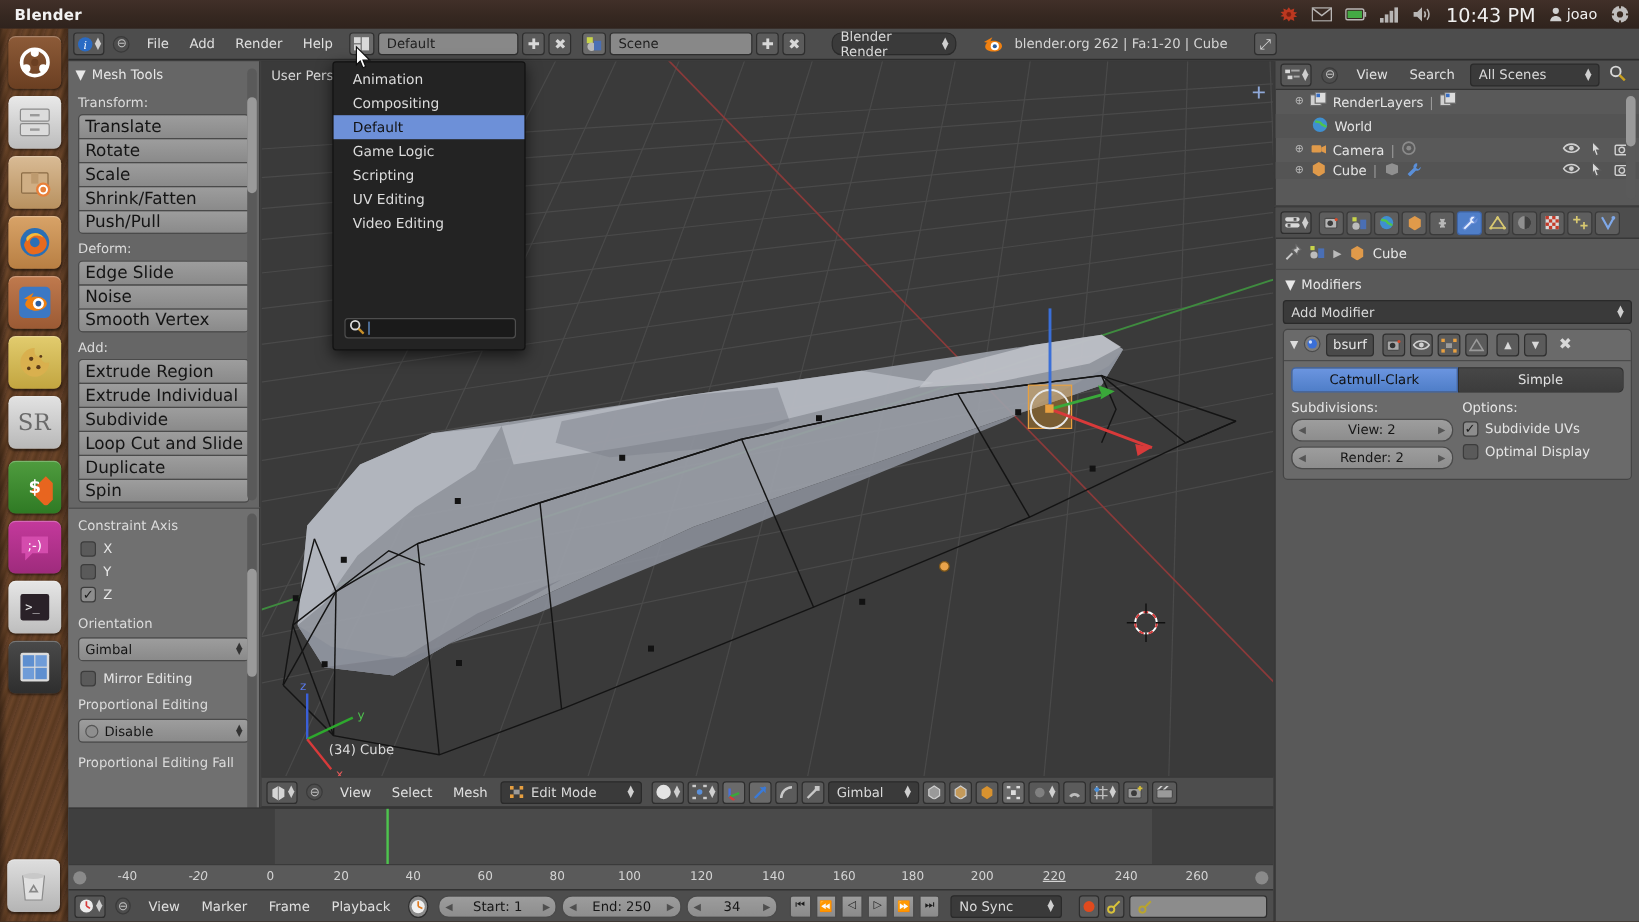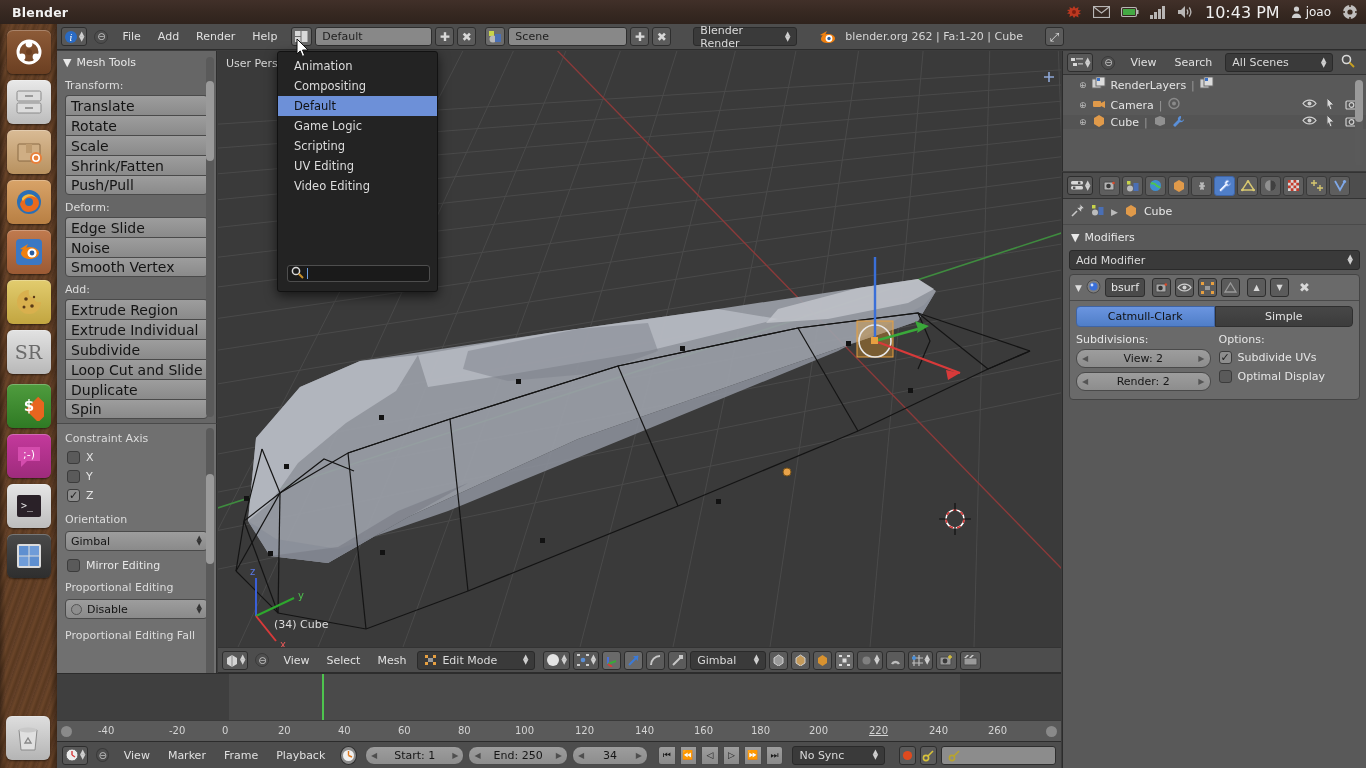--- a/index.html
+++ b/index.html
@@ -416,21 +416,21 @@
             <circle cx="5" cy="9" r="3.5" fill="#b8b8b8"></circle>
             <rect x="7" y="4" width="6" height="8" fill="#4a6fb5"></rect>
           </svg>
       </div>
       <div class="field" style="width:119px;">
         <span>Scene</span>
       </div>
       <span class="sq-btn">✚</span>
       <span class="sq-btn">✖</span>
 
-      <div class="dark-field" style="width:104px;margin-left:19px;">
+      <div class="dark-field" style="width:104px;margin-left:19px;border-radius:8px;">
         <span>Blender Render</span>
         <span class="updown">▲<br>▼</span>
       </div>
 
       <span style="margin-left:19px;display:flex;align-items:center;">
         <svg width="17" height="14" viewBox="0 0 17 14">
             <path d="M2 9c0-3 3-5 7-5s7 2 7 4.5S13 13 9 13 2 11.5 2 9z" fill="#f08010"></path>
             <circle cx="10" cy="8.5" r="3.4" fill="#fff"></circle>
             <circle cx="10" cy="8.5" r="1.7" fill="#2b5d9e"></circle>
             <path d="M1 5l7-4-2.5 5z" fill="#f08010"></path>
@@ -771,21 +771,21 @@
         </span>
       </div>
 
       <div id="timeline-strip">
         <div style="position:absolute;left:0;top:0;width:1004px;height:46px;background:#4a4a4a;"></div>
         <div style="position:absolute;left:0;top:0;width:172px;height:46px;background:#3f3f3f;"></div>
         <div style="position:absolute;left:903px;top:0;width:101px;height:46px;background:#3f3f3f;"></div>
         <div style="position:absolute;left:265px;top:0;width:2px;height:46px;background:#4ec44e;"></div>
         <div style="position:absolute;left:0;top:46px;width:1004px;height:22px;background:#5a5a5a;border-top:1px solid #3a3a3a;">
           <span class="tl-num" style="left:41px;top:4px;">-40</span>
-          <span class="tl-num" style="left:112px;top:4px;">-20</span>
+          <span class="tl-num" style="left:100px;top:4px;font-style:italic;">-20</span>
           <span class="tl-num" style="left:165px;top:4px;">0</span>
           <span class="tl-num" style="left:221px;top:4px;">20</span>
           <span class="tl-num" style="left:281px;top:4px;">40</span>
           <span class="tl-num" style="left:341px;top:4px;">60</span>
           <span class="tl-num" style="left:401px;top:4px;">80</span>
           <span class="tl-num" style="left:458px;top:4px;">100</span>
           <span class="tl-num" style="left:518px;top:4px;">120</span>
           <span class="tl-num" style="left:578px;top:4px;">140</span>
           <span class="tl-num" style="left:637px;top:4px;">160</span>
           <span class="tl-num" style="left:694px;top:4px;">180</span>
@@ -902,20 +902,29 @@
           <span style="color:#999;">|</span>
           <span>
             <svg width="14" height="13" viewBox="0 0 14 13">
                 <rect x="0" y="2" width="9" height="9" fill="#cfcfcf" stroke="#6a6a6a"></rect>
                 <rect x="4" y="0" width="9" height="9" fill="#dcdcdc" stroke="#6a6a6a"></rect>
                 <rect x="5" y="1" width="3" height="3" fill="#3a6fc4"></rect>
               </svg>
           </span>
         </div>
 
+        <div class="ol-row alt" style="padding-left:30px;">
+          <span>
+            <svg width="14" height="14" viewBox="0 0 14 14">
+                <circle cx="7" cy="7" r="6" fill="#3f8fd0"></circle>
+                <path d="M3 4c2 1 4 0 5 2s3 1 4 3" stroke="#4ec44e" stroke-width="2" fill="none"></path>
+              </svg>
+          </span>
+          <span>World</span>
+        </div>
 
         <div class="ol-row">
           <span style="font-size:9px;color:#bbb;">⊕</span>
           <span>
             <svg width="14" height="13" viewBox="0 0 14 13">
                 <rect x="1" y="4" width="8" height="6" rx="1" fill="#e09a4a"></rect>
                 <path d="M9 6l4-2v7l-4-2z" fill="#e09a4a"></path>
               </svg>
           </span>
           <span>Camera</span>

